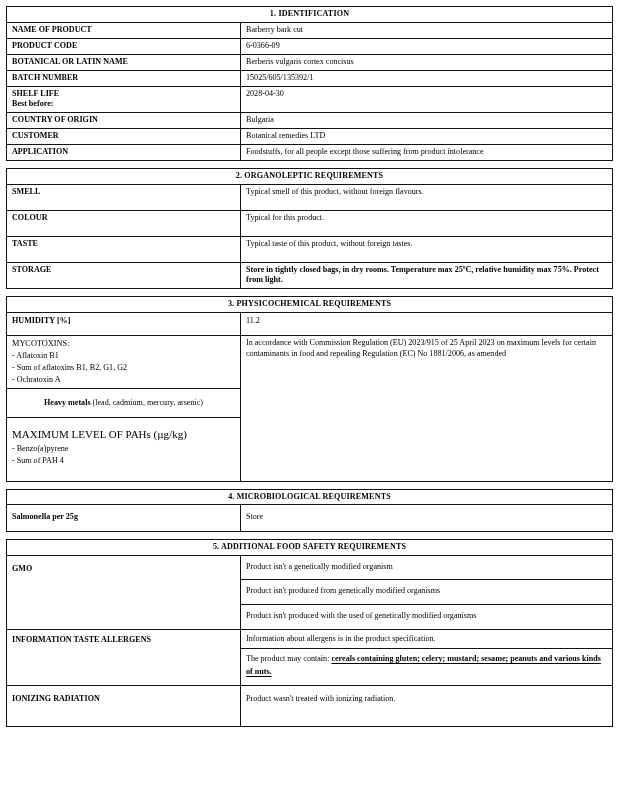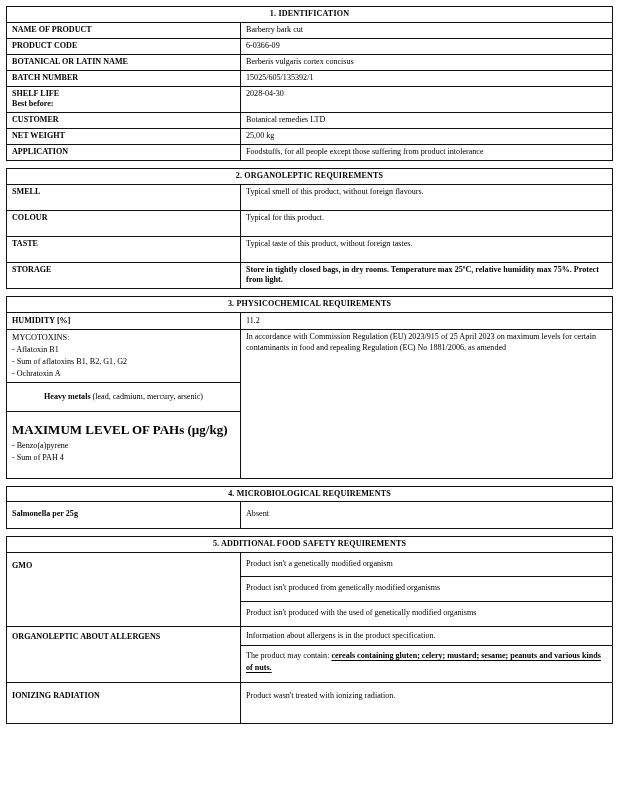--- a/index.html
+++ b/index.html
@@ -66,21 +66,21 @@
     padding-right: 10px;
   }
   .myco-list {
     margin: 0;
     padding: 0;
   }
   .myco-list div { line-height: 1.45; }
   .myco-head { font-weight: normal; font-size: 8.3px; }
   .hm-line { font-size: 8.1px; }
   .hm-line b { font-weight: bold; margin-left: 32px; }
-  .pah-head { font-weight: bold; font-size: 13px; }
+  .pah-head { font-weight: normal; font-size: 11px; }
   .gmo-label { font-weight: bold; font-size: 8.3px; }
   .allerg-strong {
     font-weight: bold;
     text-decoration: underline;
     text-underline-offset: 1.5px;
   }
   .cellpad-lg { padding-top: 6px; padding-bottom: 6px; }
   .storage-cell { line-height: 1.5; font-weight: bold; }
 </style>
 </head>
@@ -114,26 +114,26 @@
         <td class="val">15025/605/135392/1</td>
       </tr>
       <tr class="r-ident">
         <td class="lbl">
           <span>SHELF LIFE</span>
           <span class="sub">Best before:</span>
         </td>
         <td class="val">2028-04-30</td>
       </tr>
       <tr class="r-ident">
+        <td class="lbl">COUNTRY OF ORIGIN</td>
+        <td class="val">Bulgaria</td>
+      </tr>
+      <tr class="r-ident">
         <td class="lbl">CUSTOMER</td>
         <td class="val"> Botanical remedies LTD</td>
-      </tr>
-      <tr class="r-ident">
-        <td class="lbl">NET WEIGHT</td>
-        <td class="val">25,00 kg</td>
       </tr>
       <tr class="r-ident">
         <td class="lbl">APPLICATION</td>
         <td class="val">Foodstuffs, for all people except those suffering from product intolerance</td>
       </tr>
     </tbody>
   </table>
 
   <table class="spec">
     <colgroup>
@@ -166,21 +166,21 @@
   <table class="spec">
     <colgroup>
         <col class="c1">
         <col class="c2">
       </colgroup>
     <tbody>
       <tr class="sec-title">
         <td colspan="2">3. PHYSICOCHEMICAL REQUIREMENTS</td>
       </tr>
       <tr>
-        <td class="lbl" style="padding-top:3px;padding-bottom:3px">HUMIDITY [%]</td>
+        <td class="lbl" style="padding-top:3px;padding-bottom:9px">HUMIDITY [%]</td>
         <td class="val" style="padding-top:3px;padding-bottom:3px">11.2</td>
       </tr>
       <tr>
         <td class="cellpad-lg">
           <div class="myco-list">
             <div class="myco-head">MYCOTOXINS:</div>
             <div>- Aflatoxin B1</div>
             <div>- Sum of aflatoxins B1, B2, G1, G2</div>
             <div>- Ochratoxin A</div>
           </div>
@@ -208,21 +208,21 @@
     <colgroup>
         <col class="c1">
         <col class="c2">
       </colgroup>
     <tbody>
       <tr class="sec-title">
         <td colspan="2">4. MICROBIOLOGICAL   REQUIREMENTS</td>
       </tr>
       <tr>
         <td class="lbl" style="padding-top:7px;padding-bottom:8px">Salmonella per 25g</td>
-        <td class="val" style="padding-top:7px;padding-bottom:8px">Absent</td>
+        <td class="val" style="padding-top:7px;padding-bottom:8px">Store</td>
       </tr>
     </tbody>
   </table>
 
   <table class="spec">
     <colgroup>
         <col class="c1">
         <col class="c2">
       </colgroup>
     <tbody>
@@ -233,21 +233,21 @@
         <td class="gmo-label" rowspan="3" style="padding-top:8px">GMO</td>
         <td class="val" style="padding-top:6px;padding-bottom:7px">Product isn't a genetically modified organism</td>
       </tr>
       <tr>
         <td class="val" style="padding-top:6px;padding-bottom:7px">Product isn't produced from genetically modified organisms</td>
       </tr>
       <tr>
         <td class="val" style="padding-top:6px;padding-bottom:7px">Product isn't produced with the used of genetically modified organisms</td>
       </tr>
       <tr>
-        <td class="lbl" rowspan="2" style="padding-top:5px">ORGANOLEPTIC ABOUT  ALLERGENS</td>
+        <td class="lbl" rowspan="2" style="padding-top:5px">INFORMATION TASTE  ALLERGENS</td>
         <td class="val" style="padding-top:4px;padding-bottom:4px">Information about allergens is in the product specification.</td>
       </tr>
       <tr>
         <td class="val" style="padding-top:4px;padding-bottom:7px;line-height:1.5">
           <span>The product may contain: </span><span class="allerg-strong">cereals containing gluten; celery; mustard; sesame; peanuts and various kinds of nuts.</span>
         </td>
       </tr>
       <tr>
         <td class="lbl" style="padding-top:8px;padding-bottom:22px">IONIZING  RADIATION</td>
         <td class="val" style="padding-top:8px;padding-bottom:9px">Product wasn't  treated with ionizing radiation.</td>

